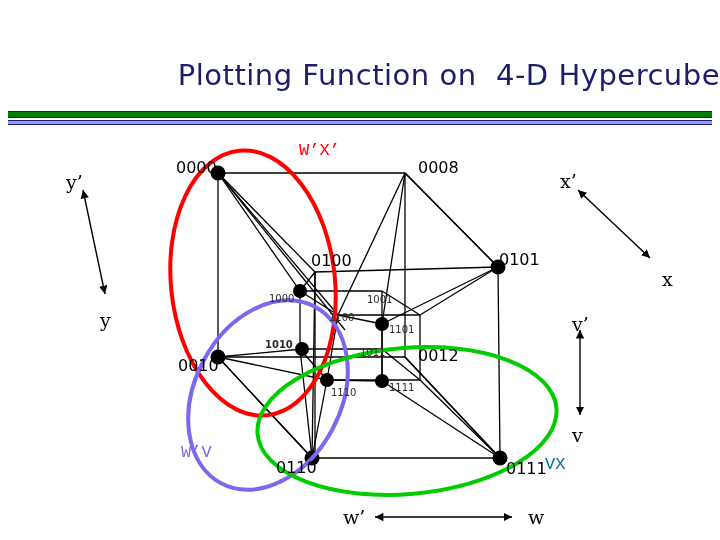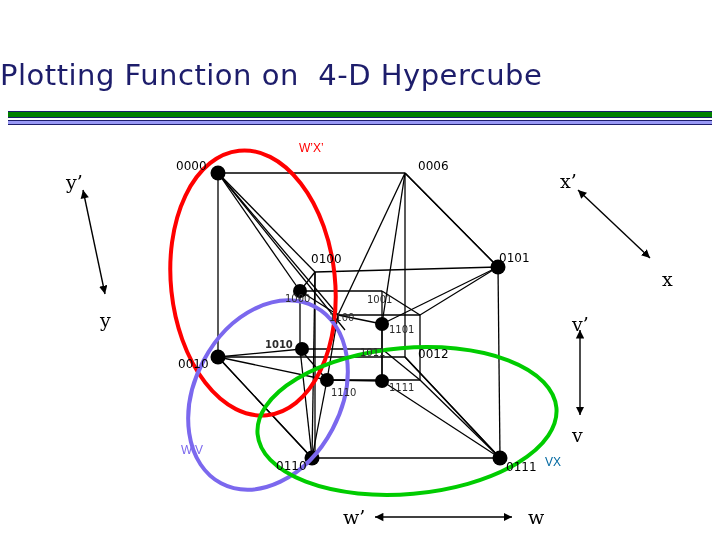--- a/index.html
+++ b/index.html
@@ -20,21 +20,21 @@
     width: 720px; height: 540px;
     background: #ffffff;
     overflow: hidden;
   }
   
   #title {
     position: absolute;
     left: 0;
     top: 58px;
     width: 720px;
-    text-align: left;
+    text-align: right;
     font-family: "DejaVu Sans", sans-serif;
     font-size: 29px;
     font-weight: 400;
     letter-spacing: 0.5px;
     color: #1d1d6b;
     white-space: pre;
   }
   
   .bar {
     position: absolute;
@@ -59,41 +59,41 @@
   
   #figure {
     position: absolute;
     left: 0; top: 0;
     width: 720px; height: 540px;
   }
   
   .nodelabel {
     position: absolute;
     font-family: "DejaVu Sans", sans-serif;
-    font-size: 12px;
+    font-size: 16px;
     color: #000000;
     white-space: pre;
     line-height: 1;
   }
   .nodelabel.small {
     font-size: 10px;
     color: #2b2b2b;
   }
   .axislabel {
     position: absolute;
     font-family: "DejaVu Serif", serif;
     font-size: 19px;
     color: #000000;
     white-space: pre;
     line-height: 1;
   }
   .setlabel {
     position: absolute;
-    font-family: Liberation Sans, sans-serif;
-    font-size: 12px;
+    font-family: Liberation Mono, monospace;
+    font-size: 17px;
     white-space: pre;
     line-height: 1;
   }
   #label-wx  { color: #ff0000; }
   #label-wv  { color: #7b68ee; }
   #label-vx  { color: #0369a1; }
 </style>
 </head>
 <body>
 
@@ -196,29 +196,29 @@
     </defs>
     <g stroke="#000000" stroke-width="1.4" fill="none">
       <line x1="83" y1="190" x2="105" y2="294" marker-start="url(#ah2)" marker-end="url(#ah)"></line>
       <line x1="578" y1="190" x2="650" y2="258" marker-start="url(#ah2)" marker-end="url(#ah)"></line>
       <line x1="580" y1="330" x2="580" y2="415" marker-start="url(#ah2)" marker-end="url(#ah)"></line>
       <line x1="375" y1="517" x2="512" y2="517" marker-start="url(#ah2)" marker-end="url(#ah)"></line>
     </g>
   </svg>
 
   <div class="nodelabel" style="left:176px; top:160px;">0000</div>
-  <div class="nodelabel" style="left:418px; top:160px;">0006</div>
+  <div class="nodelabel" style="left:418px; top:160px;">0008</div>
   <div class="nodelabel" style="left:311px; top:253px;">0100</div>
   <div class="nodelabel" style="left:499px; top:252px;">0101</div>
   <div class="nodelabel" style="left:178px; top:358px;">0010</div>
   <div class="nodelabel" style="left:418px; top:348px;">0012</div>
   <div class="nodelabel" style="left:276px; top:460px;">0110</div>
   <div class="nodelabel" style="left:506px; top:461px;">0111</div>
 
-  <div class="nodelabel small" style="left:269px; top:294px;margin-left:16px;">1000</div>
+  <div class="nodelabel small" style="left:269px; top:294px;">1000</div>
   <div class="nodelabel small" style="left:367px; top:295px;">1001</div>
   <div class="nodelabel small" style="left:329px; top:313px;text-align:right;">1100</div>
   <div class="nodelabel small" style="left:389px; top:325px;">1101</div>
   <div class="nodelabel small" style="left:265px; top:340px;font-weight:bold;">1010</div>
   <div class="nodelabel small" style="left:360px; top:348px;">1011</div>
   <div class="nodelabel small" style="left:331px; top:388px;">1110</div>
   <div class="nodelabel small" style="left:389px; top:383px;text-align:right;">1111</div>
 
   <div class="setlabel" id="label-wx" style="left:299px; top:142px;">W’X’</div>
   <div class="setlabel" id="label-wv" style="left:181px; top:444px;">W’V</div>

